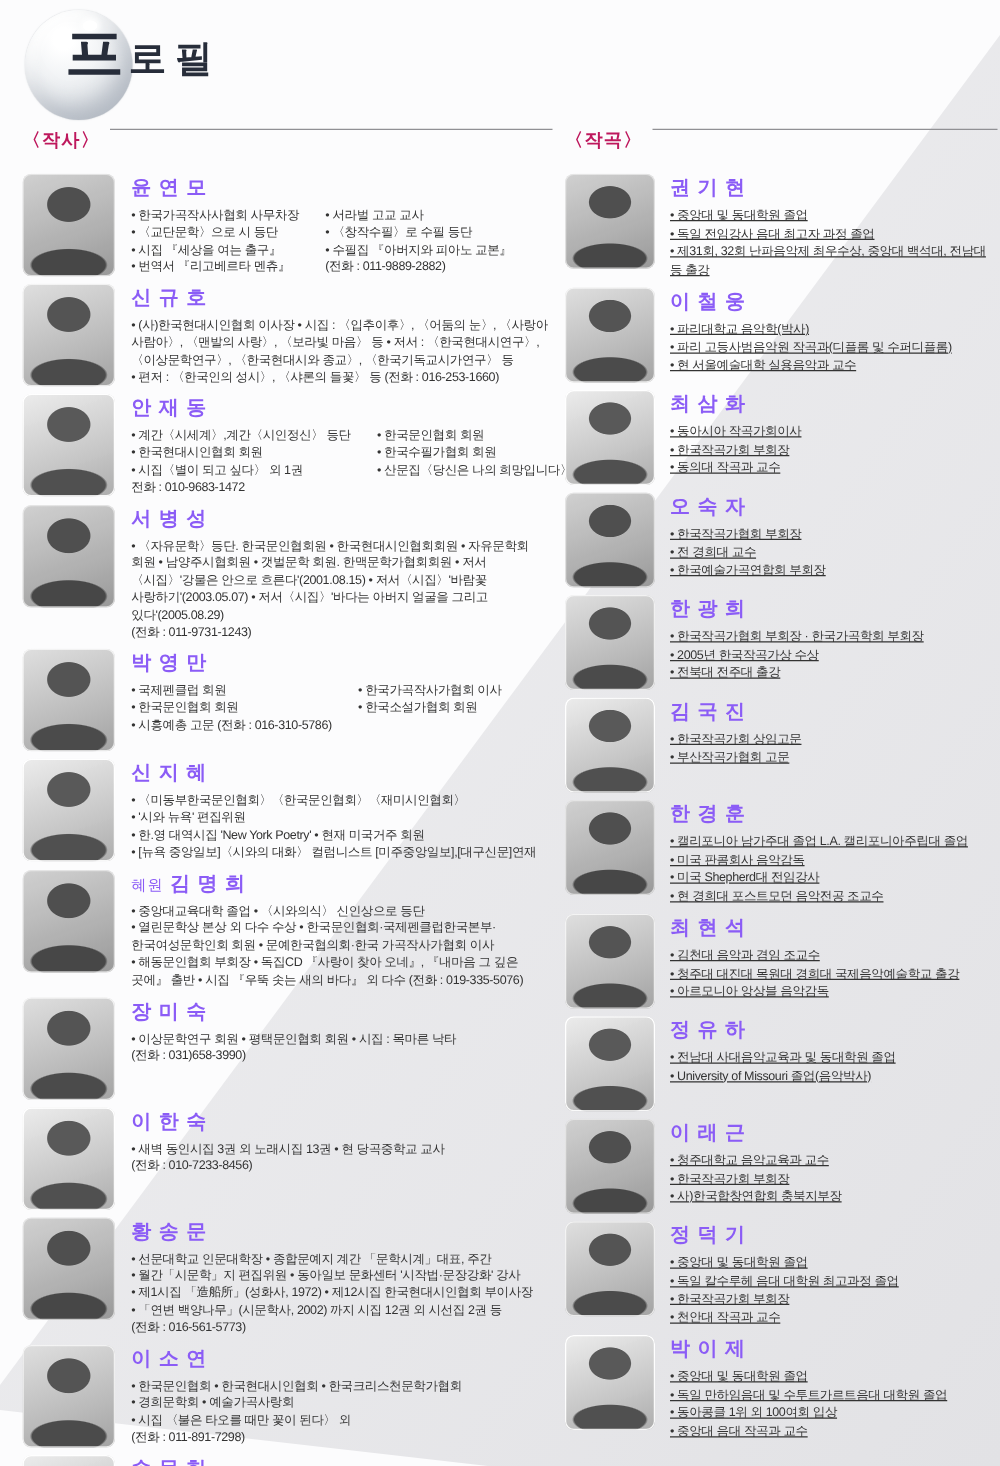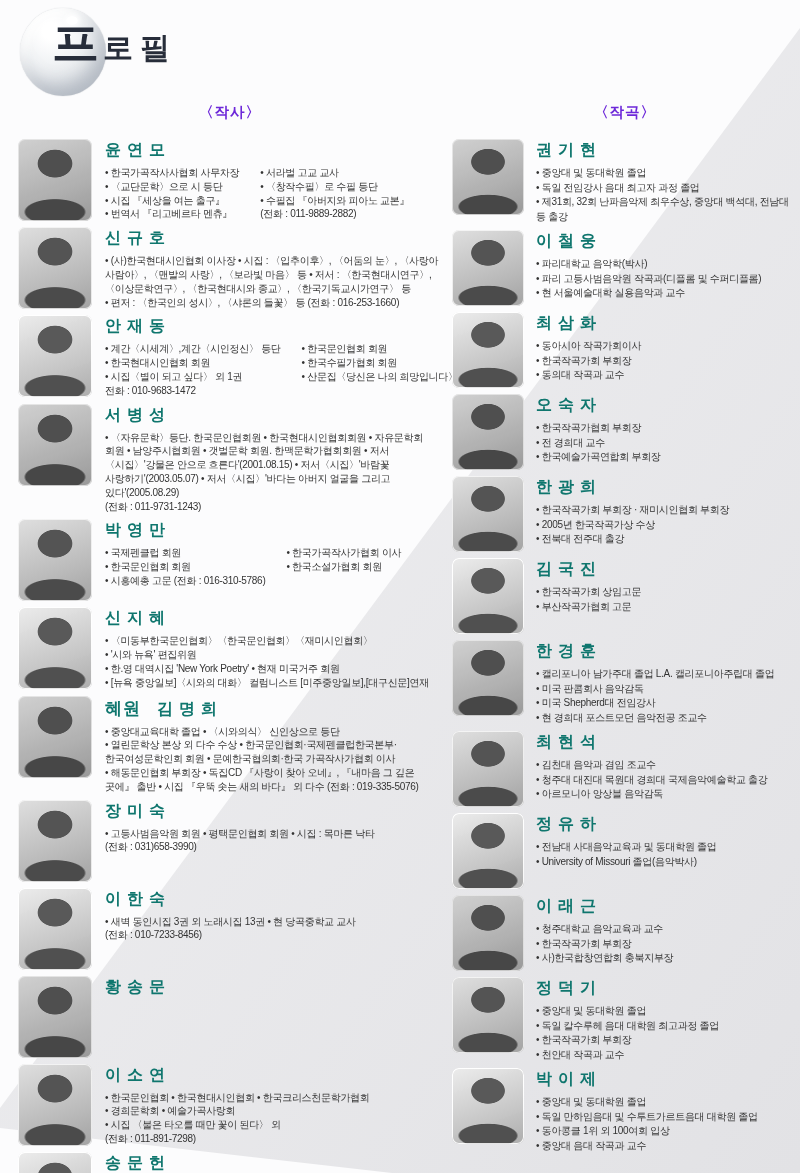--- a/index.html
+++ b/index.html
@@ -27,39 +27,39 @@
     position:absolute;left:52px;top:20px;display:flex;align-items:flex-end;
     font-family:"Liberation Serif","DejaVu Serif",serif;font-weight:bold;color:#272d3a;
   }
   .title .t1{font-size:47px;line-height:1;}
   .title .t2{font-size:30px;line-height:1;padding-bottom:4px;letter-spacing:7px;margin-left:4px;}
 
   
   .col{position:absolute;top:103px;}
   .col-left{left:18px;width:424px;}
   .col-right{left:452px;width:346px;}
-  .sec-head{display:flex;align-items:center;font-size:14.5px;font-weight:bold;color:#6d28d9;letter-spacing:1px;flex-direction:column;}
+  .sec-head{display:flex;align-items:flex-start;font-size:14.5px;font-weight:bold;color:#be185d;letter-spacing:1px;}
   .sec-head .line{flex:1;height:1px;background:#909094;margin-left:8px;}
   .entries{margin-top:17px;}
 
   .entry{display:flex;margin-bottom:6px;}
   .photo{
     flex:0 0 74px;width:74px;height:82px;border-radius:7px;margin-right:13px;
     background:
       radial-gradient(40% 29% at 50% 30%, #565656 0 57%, rgba(0,0,0,0) 60%),
       radial-gradient(68% 26% at 50% 89%, #4d4d4d 0 58%, rgba(0,0,0,0) 62%),
       linear-gradient(160deg,#e3e3e3 0%,#bdbdbd 65%,#a6a6a6 100%);
     box-shadow:0 0 0 1px rgba(255,255,255,.8) inset;
   }
   .col-right .photo{flex:0 0 72px;width:72px;height:76px;margin-right:12px;}
   .who{flex:1;min-width:0;}
-  .nm{font-size:16px;font-weight:bold;letter-spacing:6px;color:#0f766e;margin:1px 0 5px;}
-  .nm .prefix{font-size:17px;letter-spacing:1px;margin-right:16px;font-weight:bold;}
+  .nm{font-size:16px;font-weight:bold;letter-spacing:6px;color:#8b5cf6;margin:1px 0 5px;}
+  .nm .prefix{font-size:12px;letter-spacing:1px;margin-right:5px;font-weight:normal;}
   .lines p{margin:0;font-size:10px;line-height:1.38;color:#333;letter-spacing:-0.3px;word-break:keep-all;}
-  .col-right .lines p{line-height:1.45;}
+  .col-right .lines p{line-height:1.45;text-decoration:underline;}
   .cols2 .lines{display:grid;grid-template-columns:auto 1fr;column-gap:21px;}
   .cols2 .lines p{white-space:nowrap;}
 </style>
 </head>
 <body>
 
 <svg class="bg" width="800" height="1173" viewBox="0 0 800 1173" aria-hidden="true">
   <defs>
     <linearGradient id="wedge" x1="0" y1="0" x2="1" y2="1">
       <stop offset="0" stop-color="#f0f0f2"></stop>
@@ -173,39 +173,46 @@
               <p>• 열린문학상 본상 외 다수 수상  • 한국문인협회·국제펜클럽한국본부·한국여성문학인회 회원  • 문예한국협의회·한국 가곡작사가협회 이사</p>
               <p>• 해동문인협회 부회장  • 독집CD 『사랑이 찾아 오네』, 『내마음 그 깊은 곳에』 출반  • 시집 『우뚝 솟는 새의 바다』 외 다수 (전화 : 019-335-5076)</p>
             </div>
           </div>
         </div>
         <div class="entry">
           <div class="photo" style="filter: brightness(0.98);"></div>
           <div class="who">
             <h3 class="nm">장미숙</h3>
             <div class="lines">
-              <p>• 고등사범음악원 회원  • 평택문인협회 회원  • 시집 : 목마른 낙타</p>
+              <p>• 이상문학연구 회원  • 평택문인협회 회원  • 시집 : 목마른 낙타</p>
               <p>(전화 : 031)658-3990)</p>
             </div>
           </div>
         </div>
         <div class="entry">
           <div class="photo" style="filter: brightness(1.04);"></div>
           <div class="who">
             <h3 class="nm">이한숙</h3>
             <div class="lines">
               <p>• 새벽 동인시집 3권 외 노래시집 13권  • 현 당곡중학교 교사</p>
               <p>(전화 : 010-7233-8456)</p>
             </div>
           </div>
         </div>
         <div class="entry">
           <div class="photo" style="filter: brightness(0.92);"></div>
           <div class="who">
             <h3 class="nm">황송문</h3>
+            <div class="lines">
+              <p>• 선문대학교 인문대학장  • 종합문예지 계간 「문학시계」대표, 주간</p>
+              <p>• 월간「시문학」지 편집위원  • 동아일보 문화센터 '시작법·문장강화' 강사</p>
+              <p>• 제1시집 「造船所」(성화사, 1972)  • 제12시집 한국현대시인협회 부이사장</p>
+              <p>• 「연변 백양나무」(시문학사, 2002) 까지 시집 12권 외 시선집 2권 등</p>
+              <p>(전화 : 016-561-5773)</p>
+            </div>
           </div>
         </div>
         <div class="entry">
           <div class="photo" style="filter: brightness(0.98);"></div>
           <div class="who">
             <h3 class="nm">이소연</h3>
             <div class="lines">
               <p>• 한국문인협회  • 한국현대시인협회  • 한국크리스천문학가협회</p>
               <p>• 경희문학회  • 예술가곡사랑회</p>
               <p>• 시집 〈불은 타오를 때만 꽃이 된다〉 외</p>
@@ -270,21 +277,21 @@
               <p>• 전 경희대 교수</p>
               <p>• 한국예술가곡연합회 부회장</p>
             </div>
           </div>
         </div>
         <div class="entry">
           <div class="photo" style="filter: brightness(0.98);"></div>
           <div class="who">
             <h3 class="nm">한광희</h3>
             <div class="lines">
-              <p>• 한국작곡가회 부회장 · 재미시인협회 부회장</p>
+              <p>• 한국작곡가협회 부회장 · 한국가곡학회 부회장</p>
               <p>• 2005년 한국작곡가상 수상</p>
               <p>• 전북대 전주대 출강</p>
             </div>
           </div>
         </div>
         <div class="entry">
           <div class="photo" style="filter: brightness(1.04);"></div>
           <div class="who">
             <h3 class="nm">김국진</h3>
             <div class="lines">

